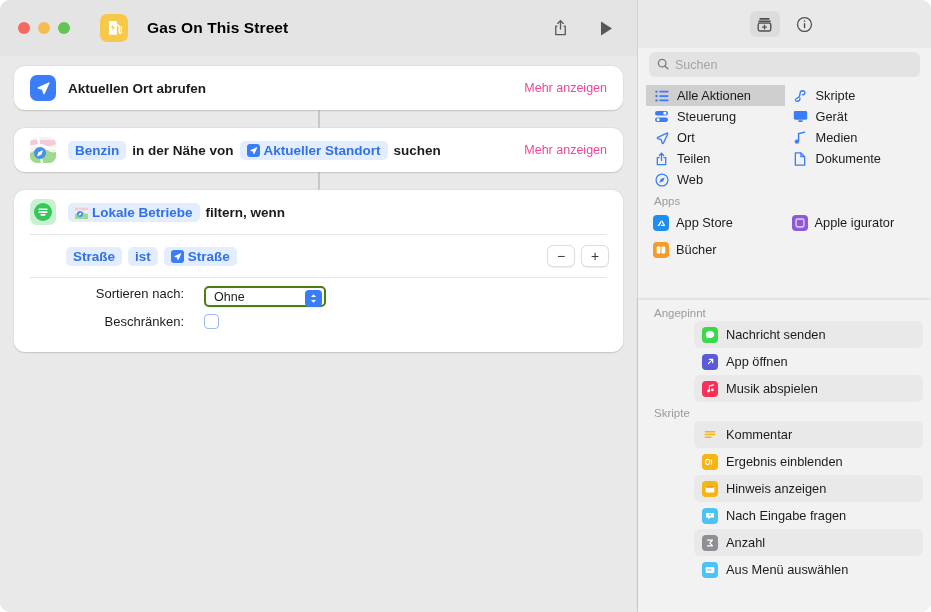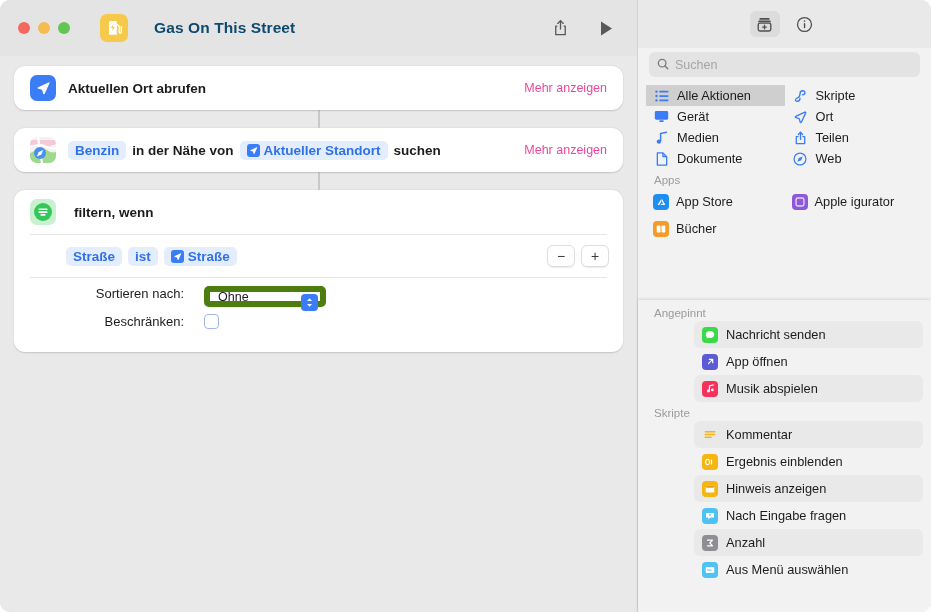--- a/index.html
+++ b/index.html
@@ -38,22 +38,22 @@
   .light.green { background: #62c554; }
 
   .app-icon {
     width: 28px; height: 28px; border-radius: 7px;
     background: #f6c council; background: #f7c94b;
     margin-left: 30px;
     display: flex; align-items: center; justify-content: center;
     flex: 0 0 28px;
   }
   .title-text {
-    margin-left: 26px;
-    font-size: 15.5px; font-weight: bold; color: #0c4a6e;
+    margin-left: 19px;
+    font-size: 15.5px; font-weight: bold; color: #000000;
     letter-spacing: .1px;
   }
   .tb-spacer { flex: 1; }
   .tb-btn {
     width: 30px; height: 30px;
     display: flex; align-items: center; justify-content: center;
     cursor: default;
   }
   .tb-btn + .tb-btn { margin-left: 16px; }
 
@@ -145,21 +145,21 @@
     gap: 10px;
   }
   .opt-label {
     font-size: 13px; color: #1c1c1c;
     width: 118px; text-align: right;
     margin-right: 10px;
   }
   .select {
     width: 122px; height: 21px;
     background: #fff;
-    border: 6px solid #4d7c0f;
+    border: 2px solid #4d7c0f;
     border-radius: 5px;
     display: flex; align-items: center;
     padding-left: 8px;
     font-size: 12.5px; color: #1c1c1c;
     position: relative;
     box-shadow: 0 0.5px 1px rgba(0,0,0,0.08);
   }
   .select-arrow {
     position: absolute; right: 2px; top: 1.5px;
     width: 17px; height: 17px; border-radius: 4px;
@@ -366,20 +366,32 @@
       <div class="card">
         <div class="card-row">
           <div class="act-icon green">
             <svg width="20" height="20" viewBox="0 0 20 20">
               <circle cx="10" cy="10" r="9" fill="#34c759"></circle>
               <rect x="5.4" y="6.4" width="9.2" height="1.7" rx="0.85" fill="#fff"></rect>
               <rect x="5.4" y="9.2" width="9.2" height="1.7" rx="0.85" fill="#fff"></rect>
               <rect x="7.4" y="12" width="5.2" height="1.7" rx="0.85" fill="#fff"></rect>
             </svg>
           </div>
+          <div class="token">
+            <span class="tok-glyph">
+              <svg width="13" height="13" viewBox="0 0 26 26">
+                <rect width="26" height="26" rx="7" fill="#f2f2f0"></rect>
+                <path d="M0 16c5-1 7-6 12-5s8 6 14 4v11H0z" fill="#9fd98d"></path>
+                <path d="M0 9c4 2 8-3 12-1s7 2 14-1V3H0z" fill="#f6c9d8"></path>
+                <circle cx="10" cy="16" r="6" fill="#4a8ef0"></circle>
+                <path d="M13 13l-4.5 2.2L6.9 19.6l4.6-2.2z" fill="#fff"></path>
+              </svg>
+            </span>
+            <span>Lokale Betriebe</span>
+          </div>
           <span class="gap"></span>
           <div class="plain">filtern, wenn</div>
         </div>
 
         <div class="divider"></div>
 
         <div class="filter-row">
           <div class="token">
             <span>Straße</span>
           </div>
@@ -478,20 +490,31 @@
             <path d="M5.4 10c-1.6.6-2.6 1.6-2.6 2.6C2.8 13.6 3.8 14 5 14c2 0 3-1.6 3-3.4" stroke="#3b7df6" stroke-width="1.5" fill="none" stroke-linecap="round"></path>
             <path d="M11 2c1.6 0 2.6 1 2.6 2.2S12.6 6.6 11 6.6" stroke="#3b7df6" stroke-width="1.5" fill="none" stroke-linecap="round"></path>
           </svg>
         </span>
         <span>Skripte</span>
       </div>
 
       <div class="cat">
         <span class="ci">
           <svg width="15" height="13" viewBox="0 0 16 14">
+            <rect x="1" y="1" width="14" height="5" rx="2.5" fill="#3b7df6"></rect>
+              <circle cx="11.6" cy="3.5" r="1.6" fill="#fff"></circle>
+            <rect x="1" y="8" width="14" height="5" rx="2.5" fill="#3b7df6"></rect>
+              <circle cx="4.4" cy="10.5" r="1.6" fill="#fff"></circle>
+          </svg>
+        </span>
+        <span>Steuerung</span>
+      </div>
+      <div class="cat">
+        <span class="ci">
+          <svg width="15" height="13" viewBox="0 0 16 14">
             <rect x="0.8" y="1" width="14.4" height="9.4" rx="1.6" fill="#3b7df6"></rect>
             <rect x="5.6" y="11" width="4.8" height="1.8" rx=".8" fill="#3b7df6"></rect>
           </svg>
         </span>
         <span>Gerät</span>
       </div>
 
       <div class="cat">
         <span class="ci">
           <svg width="14" height="14" viewBox="0 0 16 16">

